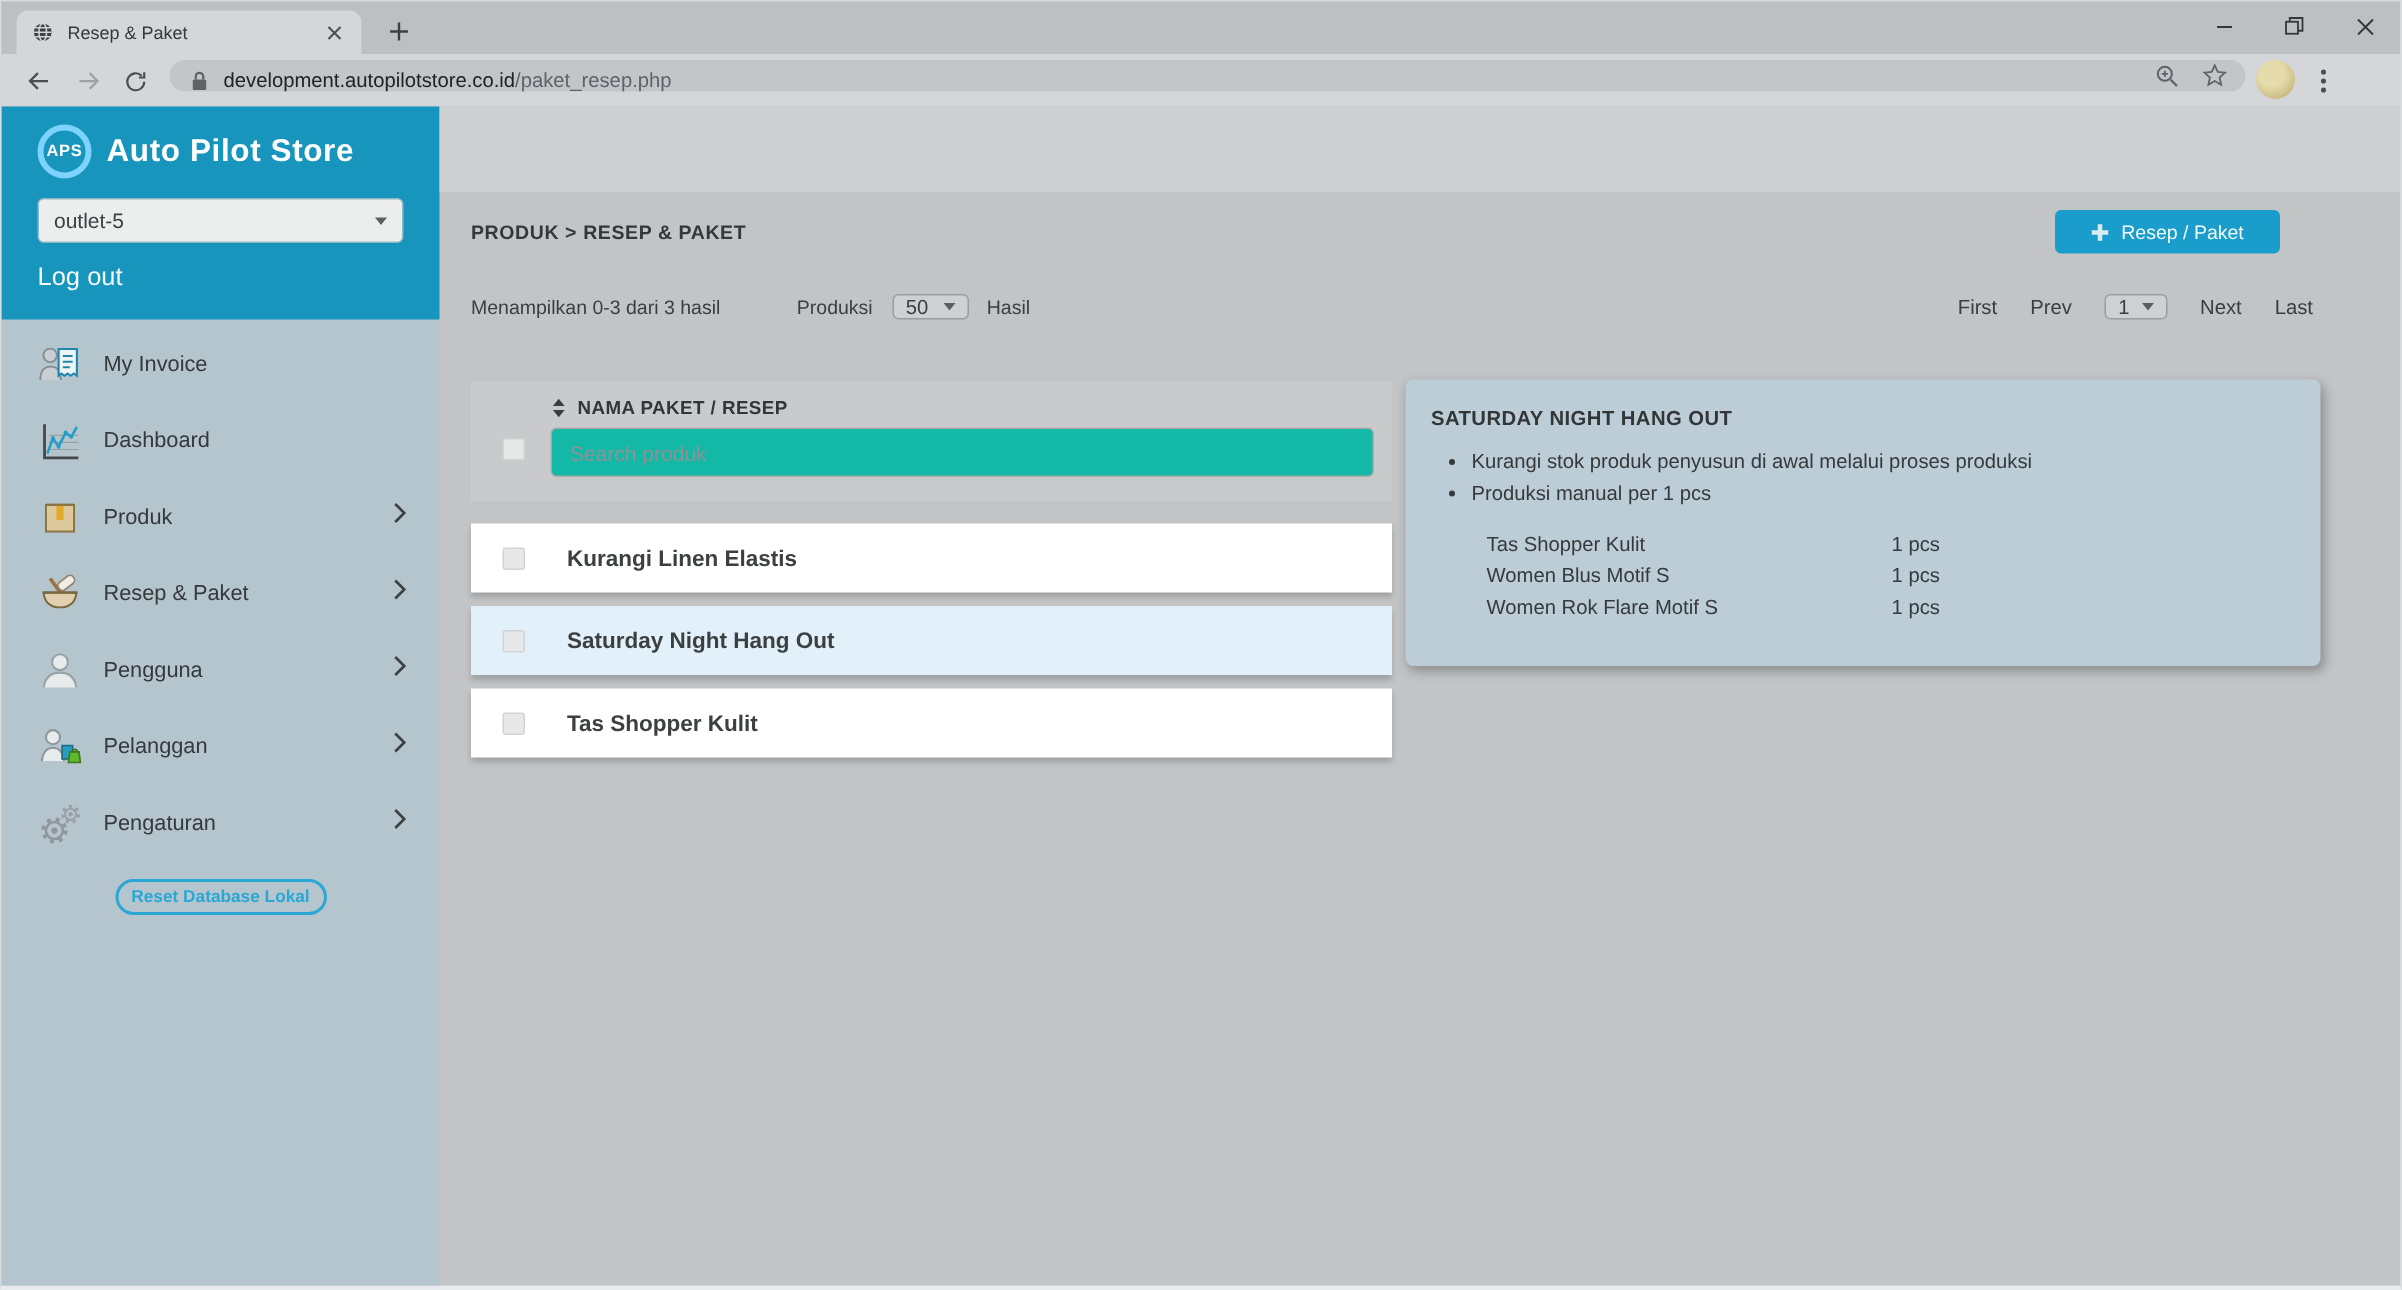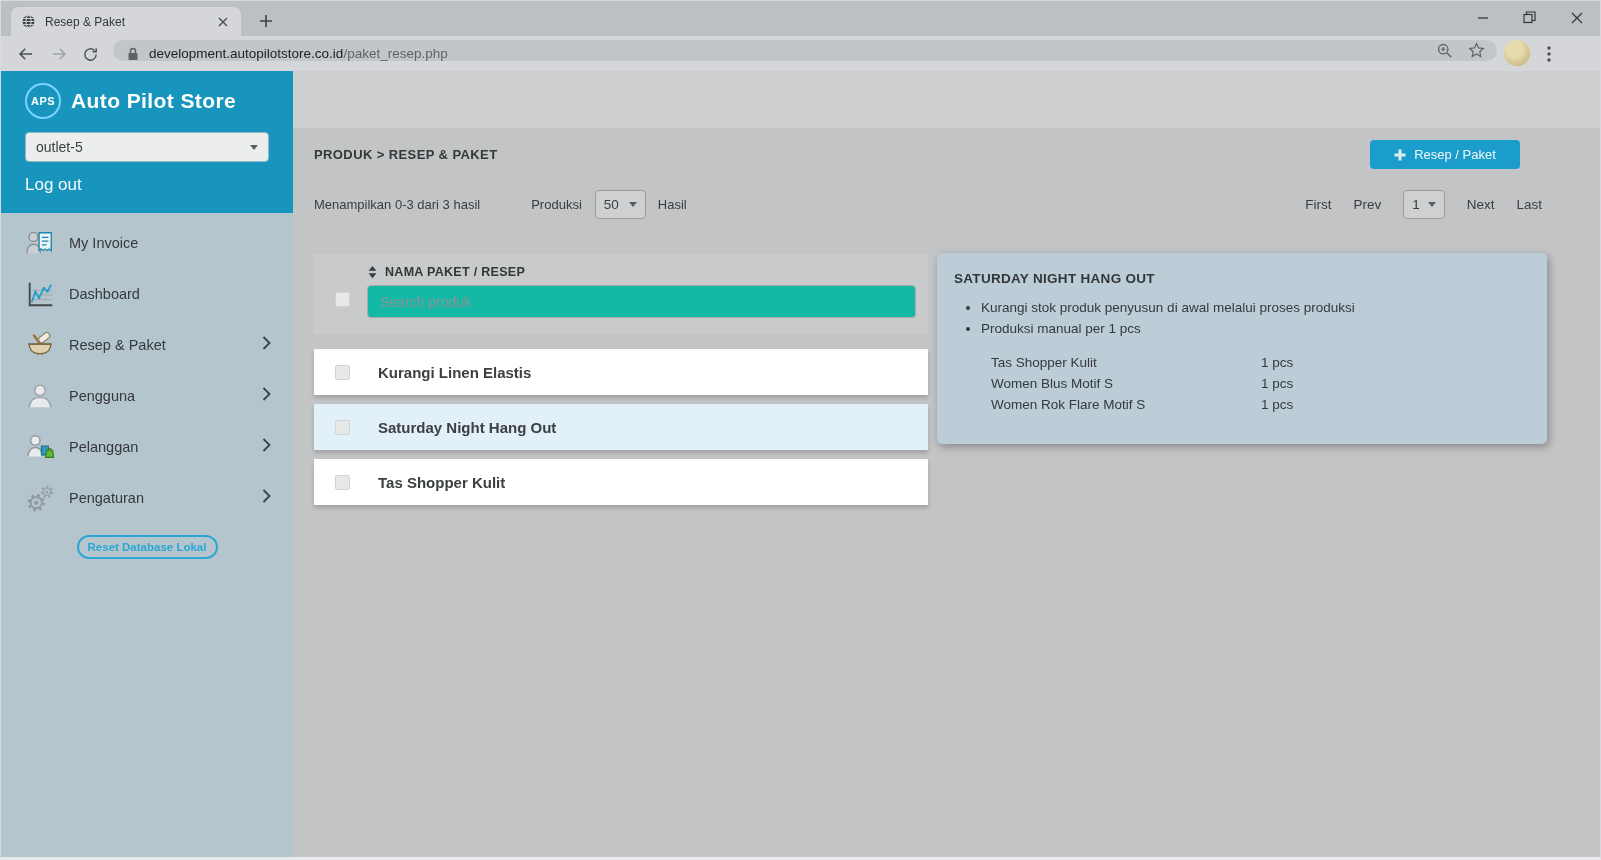--- a/index.html
+++ b/index.html
@@ -26,41 +26,41 @@
   .omni-grow { flex:1; }
   .omni-ic { width:22px; height:22px; display:flex; align-items:center; justify-content:center; margin-left:10px; }
   .avatar { position:absolute; left:1503px; top:4px; width:26px; height:26px; border-radius:50%;
             background:radial-gradient(circle at 40% 35%, #e6dcab 0 35%, #cfc08a 70%, #b8a873 100%); }
   .menudots { position:absolute; left:1536px; top:5px; width:24px; height:26px; display:flex; align-items:center; justify-content:center; }
 
   
   #sidebar { position:absolute; left:0; top:70px; width:292px; height:790px; background:#b5c5ce; }
   #side-head { height:142px; background:#1795bc; padding:12px 24px 0 24px; }
   .brandrow { display:flex; align-items:center; gap:10px; }
-  .logo-circle { width:36px; height:36px; border-radius:50%; border:2px solid #7dd3fc; color:#ffffff;
+  .logo-circle { width:36px; height:36px; border-radius:50%; border:4px solid #7dd3fc; color:#ffffff;
                  display:flex; align-items:center; justify-content:center; font-size:11px; font-weight:bold; letter-spacing:.5px; }
   .brand { color:#fdfefe; font-size:21px; font-weight:bold; letter-spacing:.4px; }
   .outlet-select { margin-top:13px; width:244px; height:30px; background:#eceeee; border:1px solid #8fb7c4;
                    border-radius:4px; display:flex; align-items:center; padding:0 10px; font-size:14px; color:#3b3f41; }
   .logout { margin-top:13px; color:#f4fafc; font-size:17px; }
   .menu-item { height:51px; display:flex; align-items:center; padding:0 24px; position:relative; }
   .menu-item .mi-label { font-size:14.5px; color:#35393b; margin-left:14px; }
   .chev { position:absolute; right:22px; }
   .reset-btn { margin:12px auto 0 auto; display:block; width:141px; height:24px; border:2px solid #2aa7d4;
                border-radius:13px; background:transparent; color:#2aa7d4; font-size:11.5px; font-weight:bold;
                font-family:"Liberation Sans", sans-serif; }
 
   
   #topstrip { position:absolute; left:292px; top:70px; width:1309px; height:57px; background:#cdcfd1; }
   .breadcrumb { position:absolute; left:313px; top:146px; font-size:13px; font-weight:bold; color:#343839; letter-spacing:.4px; }
   .add-btn { position:absolute; left:1369px; top:139px; width:150px; height:29px; background:#1b9dcb; border:none;
              border-radius:4px; color:#f2f9fb; font-size:13px; display:flex; align-items:center; justify-content:center; gap:8px;
              font-family:"Liberation Sans", sans-serif; }
   .results-line { position:absolute; left:313px; top:190px; height:27px; display:flex; align-items:center; font-size:13px; color:#3a3e40; }
-  .mini-select { height:29px; background:#cfd0d2; border:1px solid #9a9c9e; border-radius:4px;
+  .mini-select { height:17px; background:#cfd0d2; border:1px solid #9a9c9e; border-radius:4px;
                  display:flex; align-items:center; padding:0 8px; gap:10px; font-size:13.5px; color:#3a3e40; }
   .tri-down { width:0; height:0; border-left:4px solid transparent; border-right:4px solid transparent; border-top:5px solid #5a5e60; }
   .pagination { position:absolute; right:58px; top:190px; height:27px; display:flex; align-items:center; gap:22px;
                 font-size:13.5px; color:#3a3e40; }
 
   .table-head { position:absolute; left:313px; top:253px; width:614px; height:80px; background:#c9cacc; }
   .sort-title { position:absolute; left:53px; top:11px; display:flex; align-items:center; gap:7px;
                 font-size:12.5px; font-weight:bold; color:#333637; letter-spacing:.3px; }
   .checkbox { width:15px; height:15px; background:#e7e8e8; border:1px solid #d2d3d3; border-radius:2px; }
   .search-input { position:absolute; left:53px; top:31px; width:549px; height:33px; background:#14b8a6;
@@ -213,20 +213,33 @@
               <circle cx="11" cy="14" r="1.4" fill="#1f9ec6"></circle>
               <circle cx="15" cy="20" r="1.4" fill="#1f9ec6"></circle>
               <circle cx="20" cy="10" r="1.4" fill="#1f9ec6"></circle>
               <circle cx="24" cy="13" r="1.4" fill="#1f9ec6"></circle>
             </svg>
         </span>
         <span class="mi-label">Dashboard</span>
       </div>
 
 
+      <div class="menu-item">
+        <span style="display:flex">
+          <svg width="30" height="30" viewBox="0 0 32 32">
+              <rect x="6" y="7" width="20" height="19" fill="#ddc99b" stroke="#8a7442" stroke-width="1.4"></rect>
+              <rect x="13.5" y="7.8" width="5" height="10" fill="#e3a92c"></rect>
+              <path d="M6 7 H26" stroke="#8a7442" stroke-width="1.4"></path>
+            </svg>
+        </span>
+        <span class="mi-label">Produk</span>
+        <span class="chev"><svg width="9" height="14" viewBox="0 0 9 14" fill="none">
+              <path d="M1.5 1 L7.5 7 L1.5 13" stroke="#3d4144" stroke-width="1.8"></path>
+            </svg></span>
+      </div>
 
       <div class="menu-item">
         <span style="display:flex">
           <svg width="30" height="30" viewBox="0 0 32 32">
               <path d="M9 5 L17 16" stroke="#a2703c" stroke-width="2.6"></path>
               <g transform="rotate(-38 21 8)">
                 <rect x="14" y="4.5" width="13" height="6.5" rx="3" fill="#f1ede4" stroke="#8f8570" stroke-width="1.2"></rect>
               </g>
               <path d="M4.5 15 h23 c0 6.5-4.5 10.5-11.5 10.5 S4.5 21.5 4.5 15 z" fill="#e0d0b0" stroke="#79683f" stroke-width="1.4"></path>
               <path d="M3.5 15 h25" stroke="#79683f" stroke-width="1.6"></path>

